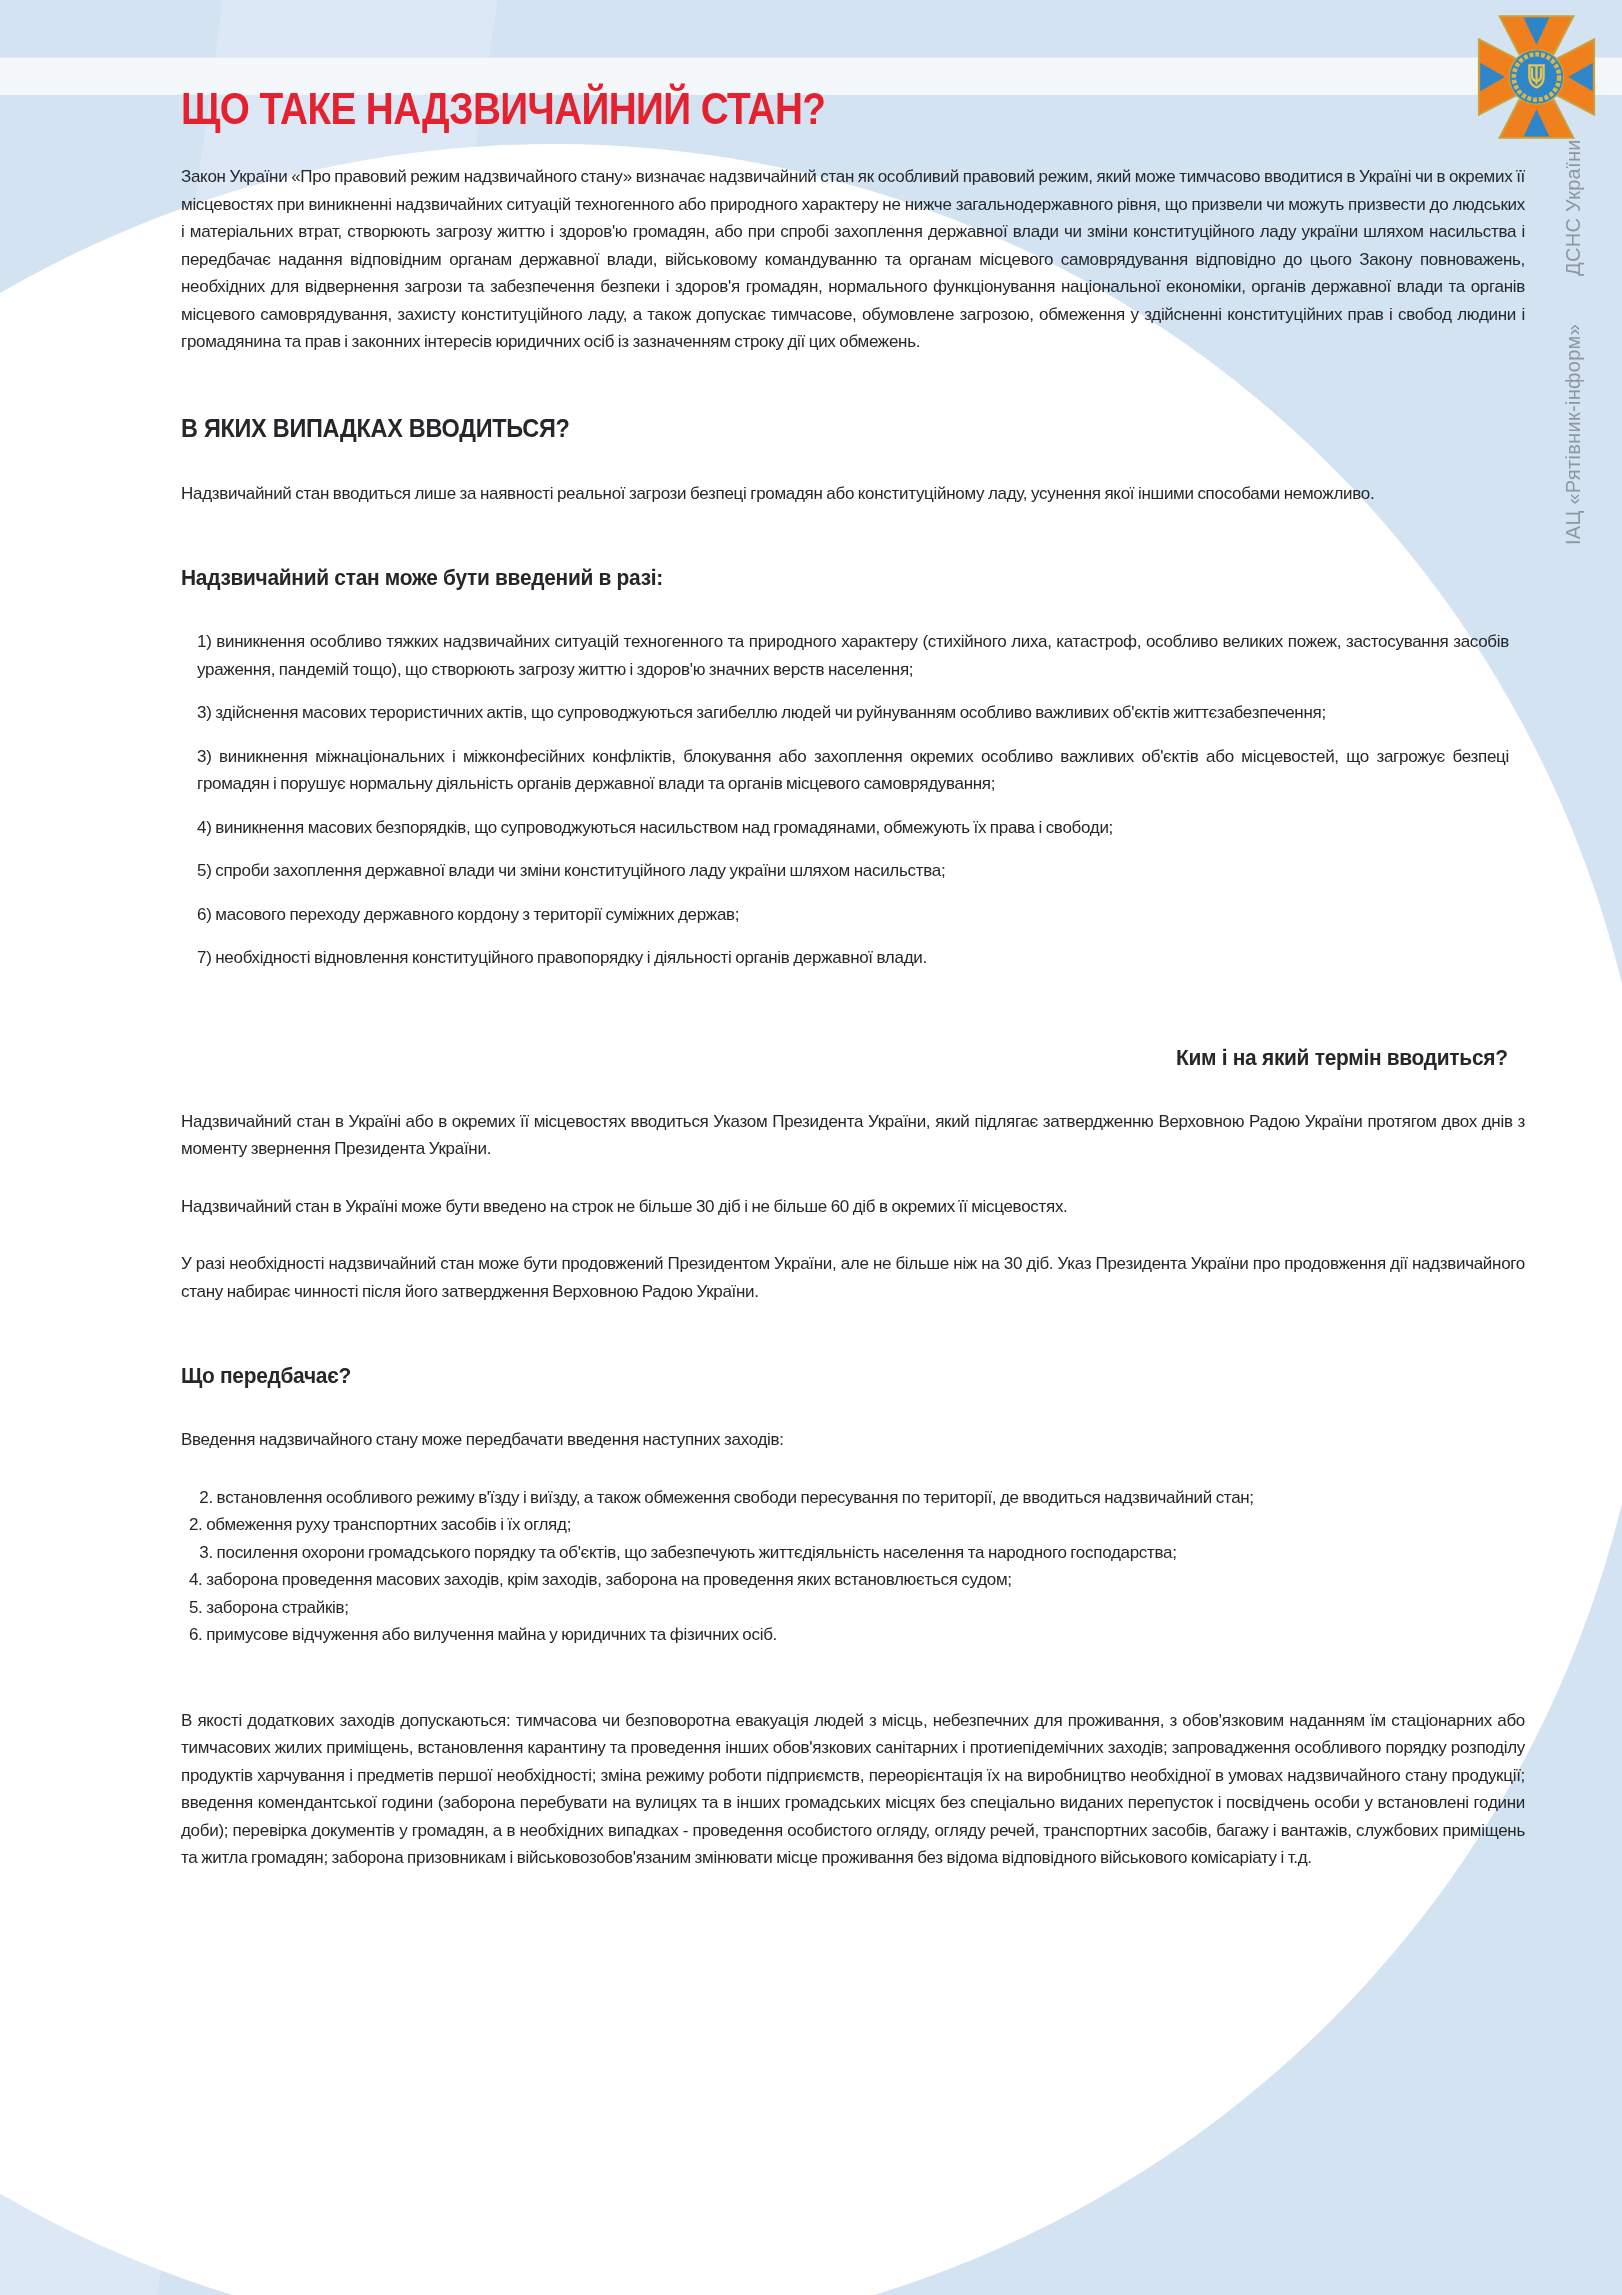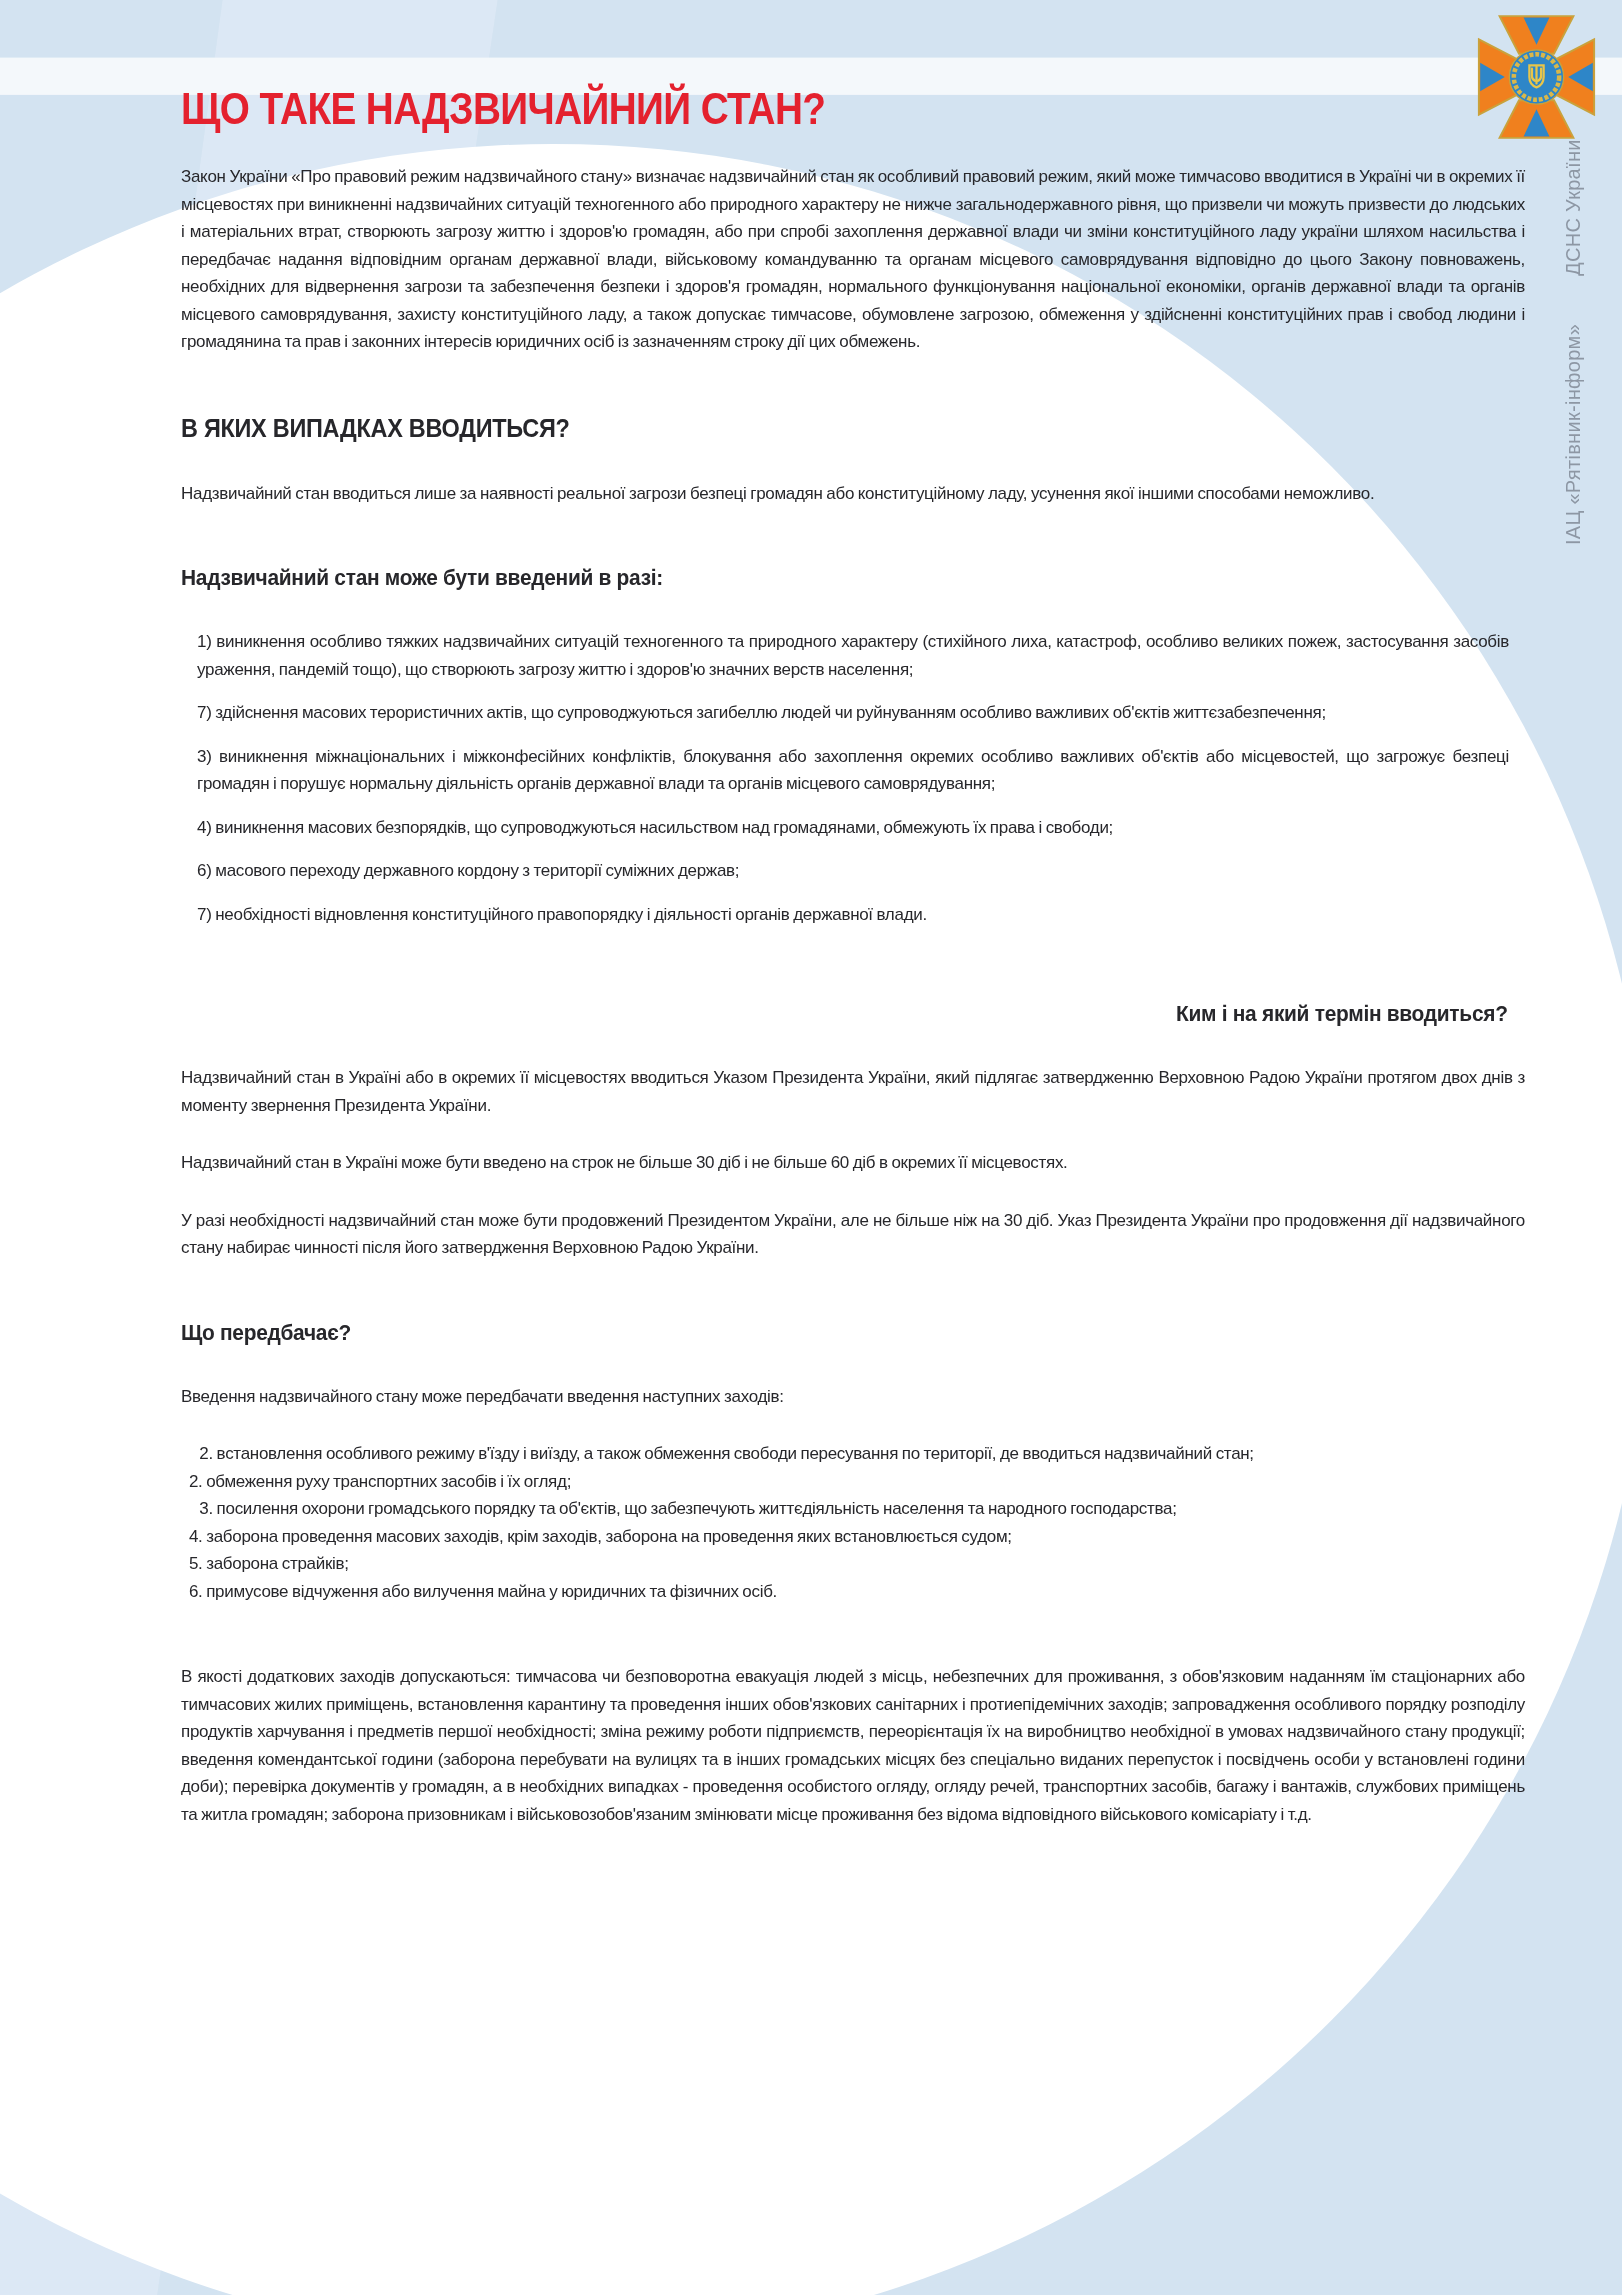--- a/index.html
+++ b/index.html
@@ -138,23 +138,24 @@
 
   <p class="body">Закон України «Про правовий режим надзвичайного стану» визначає надзвичайний стан як особливий правовий режим, який може тимчасово вводитися в Україні чи в окремих її місцевостях при виникненні надзвичайних ситуацій техногенного або природного характеру не нижче загальнодержавного рівня, що призвели чи можуть призвести до людських і матеріальних втрат, створюють загрозу життю і здоров'ю громадян, або при спробі захоплення державної влади чи зміни конституційного ладу україни шляхом насильства і передбачає надання відповідним органам державної влади, військовому командуванню та органам місцевого самоврядування відповідно до цього Закону повноважень, необхідних для відвернення загрози та забезпечення безпеки і здоров'я громадян, нормального функціонування національної економіки, органів державної влади та органів місцевого самоврядування, захисту конституційного ладу, а також допускає тимчасове, обумовлене загрозою, обмеження у здійсненні конституційних прав і свобод людини і громадянина та прав і законних інтересів юридичних осіб із зазначенням строку дії цих обмежень.</p>
 
   <div class="mt-sec"><span class="h-upper">В ЯКИХ ВИПАДКАХ ВВОДИТЬСЯ?</span></div>
   <p class="body mt-heading-gap">Надзвичайний стан вводиться лише за наявності реальної загрози безпеці громадян або конституційному ладу, усунення якої іншими способами неможливо.</p>
 
   <div class="mt-sec"><span class="h-sub">Надзвичайний стан може бути введений в разі:</span></div>
 
   <div class="list-plain mt-heading-gap">
     <p class="body">1) виникнення особливо тяжких надзвичайних ситуацій техногенного та природного характеру (стихійного лиха, катастроф, особливо великих пожеж, застосування засобів ураження, пандемій тощо), що створюють загрозу життю і здоров'ю значних верств населення;</p>
-    <p class="body">7) здійснення масових терористичних актів, що супроводжуються загибеллю людей чи руйнуванням особливо важливих об'єктів життєзабезпечення;</p>
+    <p class="body">3) здійснення масових терористичних актів, що супроводжуються загибеллю людей чи руйнуванням особливо важливих об'єктів життєзабезпечення;</p>
     <p class="body">3) виникнення міжнаціональних і міжконфесійних конфліктів, блокування або захоплення окремих особливо важливих об'єктів або місцевостей, що загрожує безпеці громадян і порушує нормальну діяльність органів державної влади та органів місцевого самоврядування;</p>
     <p class="body">4) виникнення масових безпорядків, що супроводжуються насильством над громадянами, обмежують їх права і свободи;</p>
+    <p class="body">5) спроби захоплення державної влади чи зміни конституційного ладу україни шляхом насильства;</p>
     <p class="body">6) масового переходу державного кордону з території суміжних держав;</p>
     <p class="body">7) необхідності відновлення конституційного правопорядку і діяльності органів державної влади.</p>
   </div>
 
   <div class="mt-big"><span class="h-sub">Ким і на який термін вводиться?</span></div>
   <p class="body mt-heading-gap">Надзвичайний стан в Україні або в окремих її місцевостях вводиться Указом Президента України, який підлягає затвердженню Верховною Радою України протягом двох днів з моменту звернення Президента України.</p>
   <p class="body mt-par">Надзвичайний стан в Україні може бути введено на строк не більше 30 діб і не більше 60 діб в окремих її місцевостях.</p>
   <p class="body mt-par">У разі необхідності надзвичайний стан може бути продовжений Президентом України, але не більше ніж на 30 діб. Указ Президента України про продовження дії надзвичайного стану набирає чинності після його затвердження Верховною Радою України.</p>
 
   <div class="mt-sec"><span class="h-sub">Що передбачає?</span></div>

